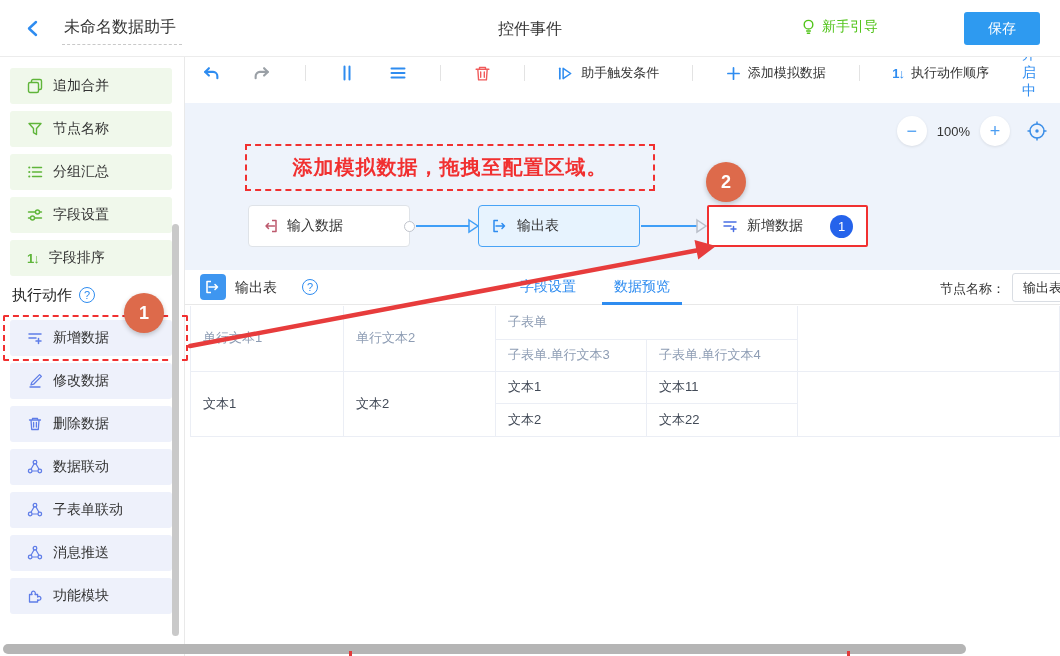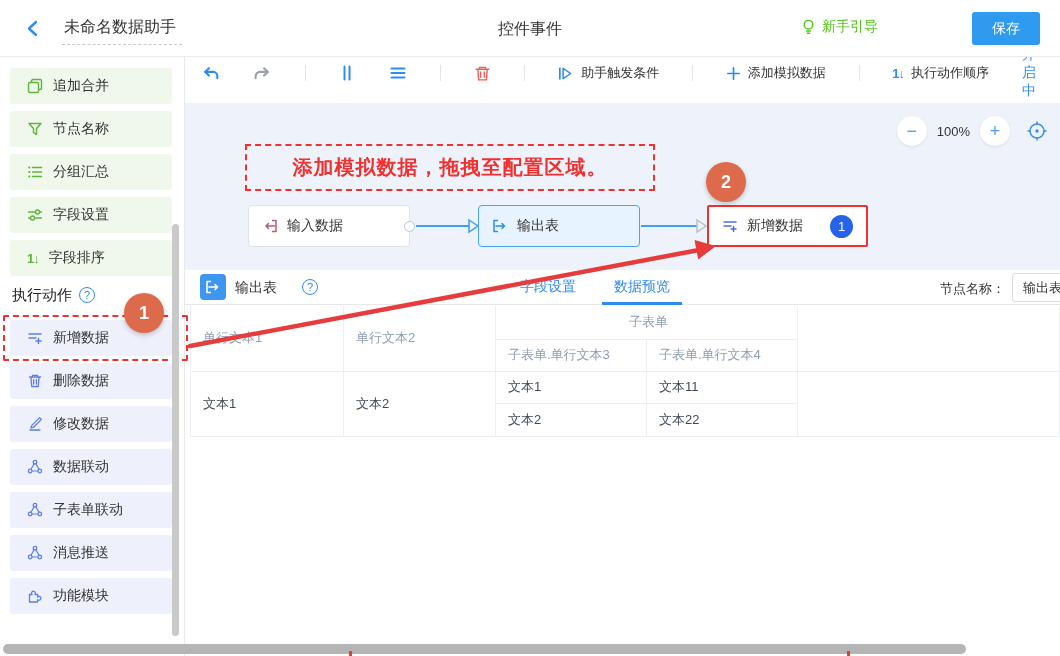--- a/index.html
+++ b/index.html
@@ -6,21 +6,21 @@
 html,body{background:#fff}
 body{font-family:"Liberation Sans","DejaVu Sans",sans-serif;-webkit-font-smoothing:antialiased}
 #app{position:relative;width:1060px;height:656px;background:#fff;overflow:hidden}
 
 
 .header{position:absolute;left:0;top:0;width:1060px;height:57px;background:#fff;border-bottom:1px solid #ececec;z-index:3}
 .center-title{position:absolute;left:0;right:0;top:0;height:57px;line-height:57px;text-align:center;font-size:16px;color:#333;pointer-events:none}
 .back{position:absolute;left:24px;top:19px;width:20px;height:20px;cursor:pointer}
 .doc-title{position:absolute;left:62px;top:17px;font-size:16px;color:#333;border-bottom:1px dashed #c9c9c9;padding:0 6px 6px 2px;cursor:text}
 .guide{position:absolute;right:182px;top:18px;display:flex;gap:6px;align-items:flex-end;color:#52c41a;font-size:14px;cursor:pointer}
-.save-btn{position:absolute;right:20px;top:12px;width:68px;height:33px;background:#2e9af0;color:#fff;font-size:14px;border:none;border-radius:3px;text-align:center;line-height:33px;cursor:pointer}
+.save-btn{position:absolute;right:20px;top:12px;width:76px;height:33px;background:#2e9af0;color:#fff;font-size:14px;border:none;border-radius:3px;text-align:center;line-height:33px;cursor:pointer}
 
 
 .sidebar{position:absolute;left:0;top:57px;width:185px;height:599px;background:#fff;border-right:1px solid #e9e9e9;padding-top:11px;z-index:2}
 .side-item{position:relative;width:162px;height:36px;margin:0 0 7px 10px;border-radius:3px;display:flex;align-items:center;padding-left:17px;gap:10px;font-size:14px;color:#333;cursor:pointer}
 .side-item.green{background:#f0f8eb}
 .side-item.blue{background:#eef1fb}
 .side-item svg{flex:none}
 .icon-sort{font-size:13px;font-weight:bold;letter-spacing:-1px}
 .icon-sort.g{color:#5fb53a}
 .icon-sort.b{color:#2e8cf0}
@@ -62,21 +62,21 @@
 .tab{position:relative;padding:0 12px;line-height:33px;font-size:14px;color:#2e8cf0;cursor:pointer;white-space:nowrap}
 .tab.active::after{content:"";position:absolute;left:0;right:0;bottom:0;height:3px;background:#2e8cf0}
 .node-name-label{position:absolute;left:755px;top:10px;font-size:13px;color:#333;white-space:nowrap}
 .node-name-input{position:absolute;left:827px;top:3px;width:80px;height:29px;border:1px solid #d9dde3;border-radius:3px;padding:0 10px;font-size:13px;color:#333;background:#fff;outline:none}
 
 
 .preview-table{position:absolute;left:5px;top:249px;width:870px;border-collapse:collapse;table-layout:fixed;font-size:13px;background:#fff}
 .preview-table td{border:1px solid #ebeef5;padding:0 8px 0 12px;overflow:hidden;white-space:nowrap}
 .preview-table tr:first-child td{border-top:none}
 .preview-table .th{color:#8e9db4;font-weight:400;text-align:left}
-.preview-table .th-group{text-align:center}
+.preview-table .th-group{text-align:left}
 .preview-table .bd{color:#424a57}
 
 
 .red-arrow-svg{position:absolute;left:0;top:0;width:1060px;height:656px;pointer-events:none;z-index:6}
 .step-circle{position:absolute;width:40px;height:40px;border-radius:50%;background:#dd6a4b;color:#fff;font-size:18px;font-weight:700;display:flex;align-items:center;justify-content:center;box-shadow:0 2px 5px rgba(0,0,0,.22);z-index:7}
 .step-1{left:124px;top:293px}
 .step-2{left:706px;top:162px}
 .h-scroll{position:absolute;left:3px;top:644px;width:963px;height:10px;background:#b5b5b5;border-radius:5px;z-index:5;cursor:pointer}
 .red-dash{position:absolute;width:3px;height:5px;background:#e23b3b;top:651px;z-index:6}
 .rd-1{left:349px}
@@ -148,30 +148,30 @@
 
     <div class="side-item blue highlight">
       <svg width="16" height="16" viewBox="0 0 16 16">
           <path d="M2 4 h12 M2 8 h7" stroke="#5f7de8" stroke-width="1.5" stroke-linecap="round"></path>
           <path d="M11.5 8.6 v5 M9 11.1 h5" stroke="#5f7de8" stroke-width="1.5" stroke-linecap="round"></path>
         </svg>
       <span>新增数据</span>
     </div>
     <div class="side-item blue">
       <svg width="16" height="16" viewBox="0 0 16 16">
-          <path d="M2.5 4 h11 M5.5 4 V2.3 h5 V4 M4 4 l.7 9.5 h6.6 L12 4 M6.6 6.5 v4.5 M9.4 6.5 v4.5" fill="none" stroke="#5f7de8" stroke-width="1.3" stroke-linecap="round" stroke-linejoin="round"></path>
-        </svg>
-      <span>删除数据</span>
-    </div>
-    <div class="side-item blue">
-      <svg width="16" height="16" viewBox="0 0 16 16">
           <path d="M12.6 1.6 l1.8 1.8 -7.8 7.8 -2.6 .8 .8 -2.6 z" fill="none" stroke="#5f7de8" stroke-width="1.3" stroke-linejoin="round"></path>
           <path d="M3 14 h10" stroke="#5f7de8" stroke-width="1.3" stroke-linecap="round"></path>
         </svg>
       <span>修改数据</span>
+    </div>
+    <div class="side-item blue">
+      <svg width="16" height="16" viewBox="0 0 16 16">
+          <path d="M2.5 4 h11 M5.5 4 V2.3 h5 V4 M4 4 l.7 9.5 h6.6 L12 4 M6.6 6.5 v4.5 M9.4 6.5 v4.5" fill="none" stroke="#5f7de8" stroke-width="1.3" stroke-linecap="round" stroke-linejoin="round"></path>
+        </svg>
+      <span>删除数据</span>
     </div>
     <div class="side-item blue">
       <svg width="16" height="16" viewBox="0 0 16 16">
           <circle cx="8" cy="3.2" r="1.8" fill="none" stroke="#5f7de8" stroke-width="1.3"></circle>
           <circle cx="3.2" cy="12" r="1.8" fill="none" stroke="#5f7de8" stroke-width="1.3"></circle>
           <circle cx="12.8" cy="12" r="1.8" fill="none" stroke="#5f7de8" stroke-width="1.3"></circle>
           <path d="M7.1 4.8 L4 10.3 M8.9 4.8 L12 10.3 M5.1 12 h5.8" stroke="#5f7de8" stroke-width="1.2"></path>
         </svg>
       <span>数据联动</span>
     </div>

